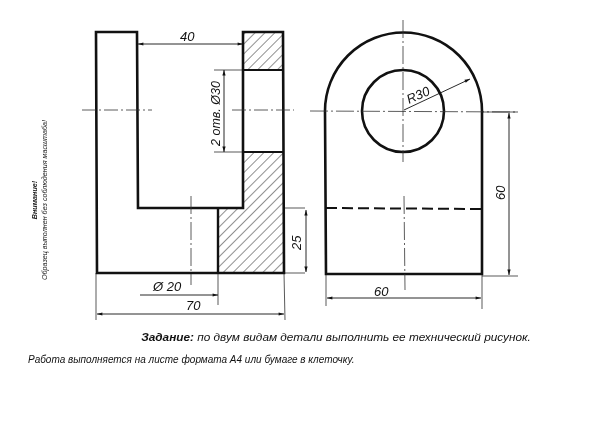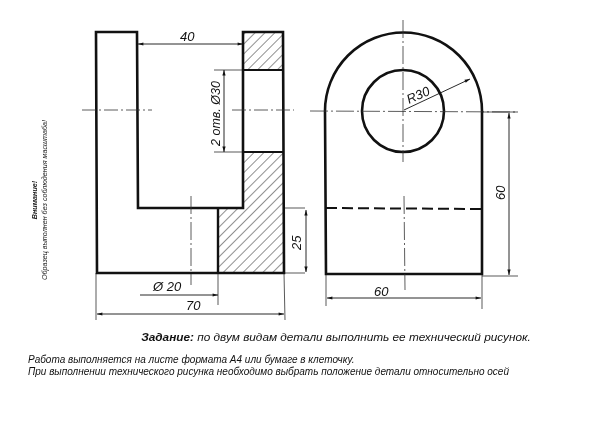--- a/index.html
+++ b/index.html
@@ -97,14 +97,13 @@
   </div>
 </div>
 
 <div class="task">
   <b>Задание:</b>
   <span>по двум видам детали выполнить ее технический рисунок.</span>
 </div>
 
 <div class="notes">
   <div>Работа выполняется на листе формата А4 или бумаге в клеточку.</div>
-  <div>При выполнении технического рисунка необходимо выбрать положение детали относительно осей</div>
 </div>
 
 </body></html>

